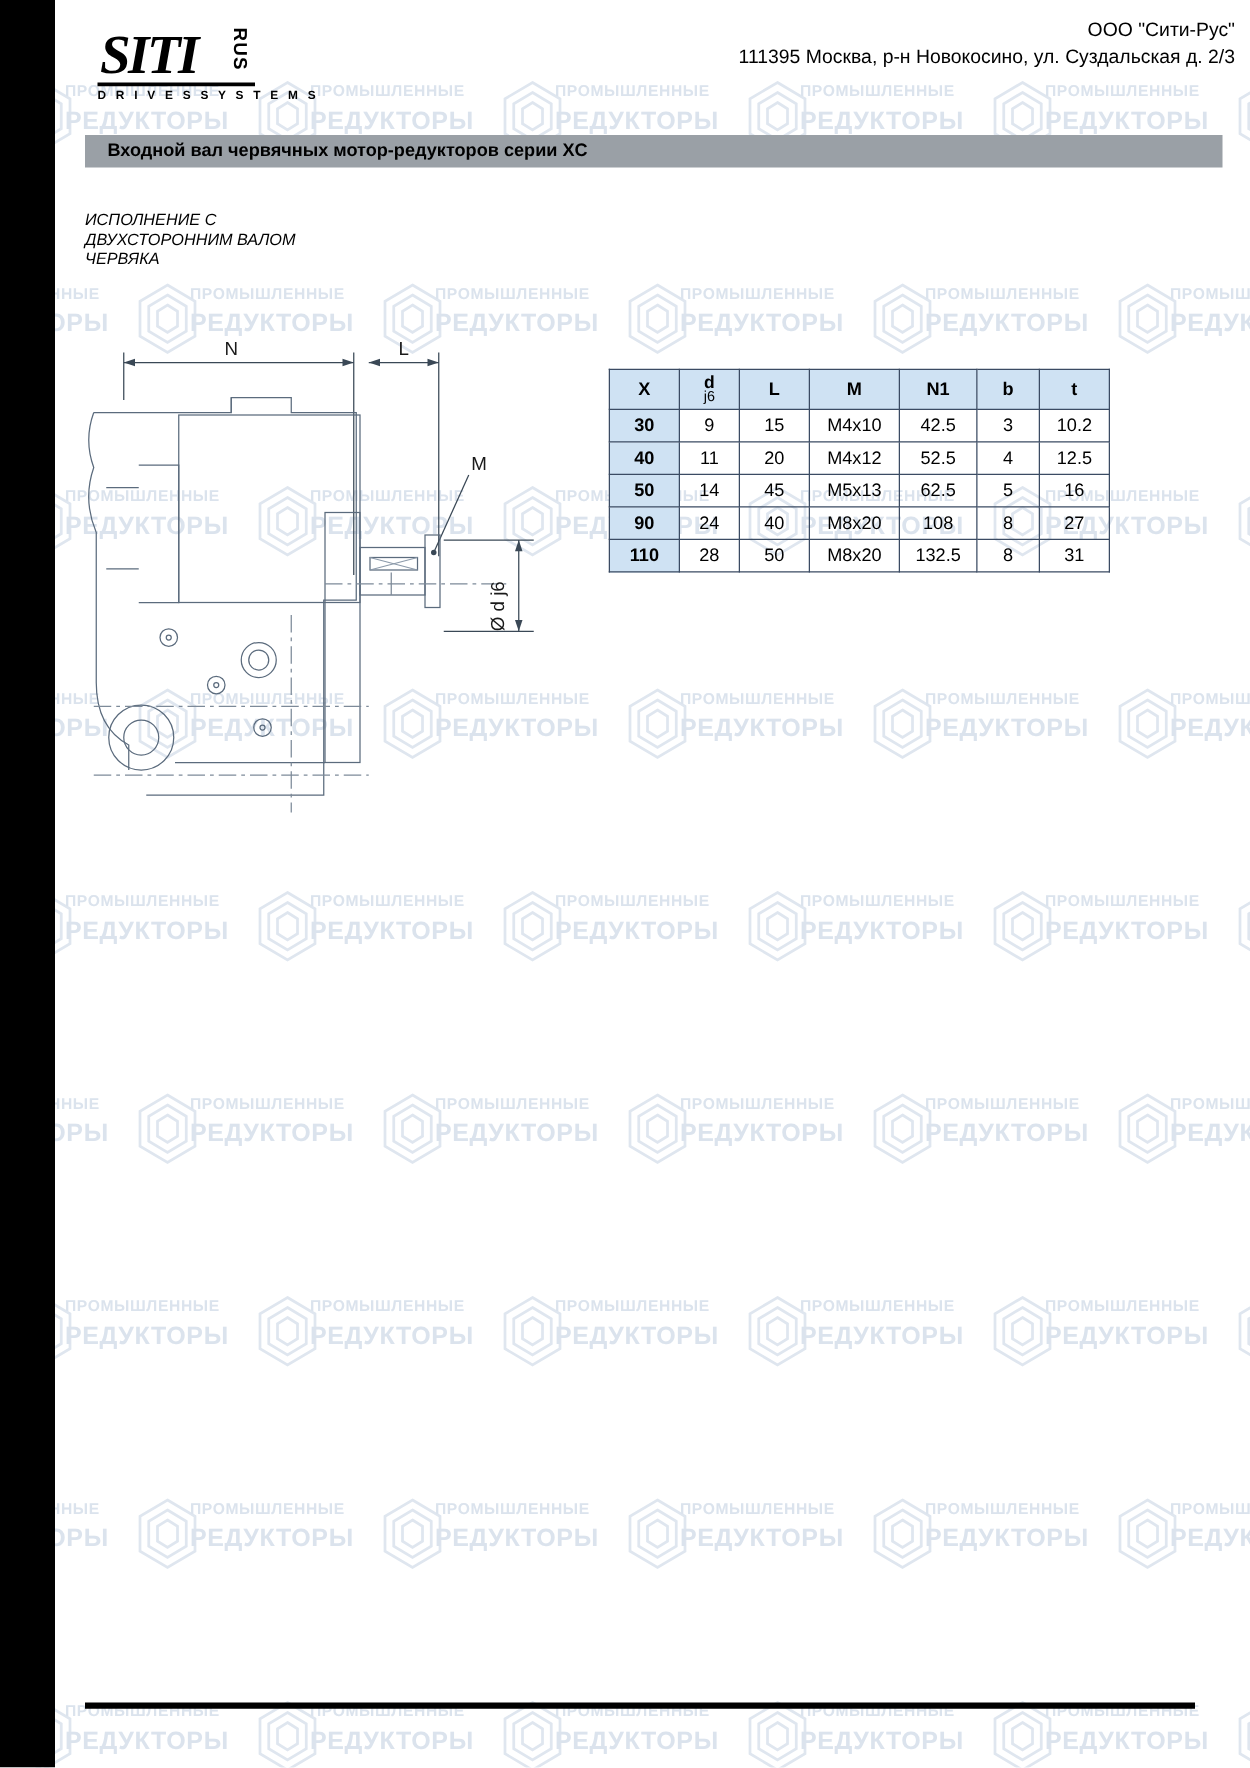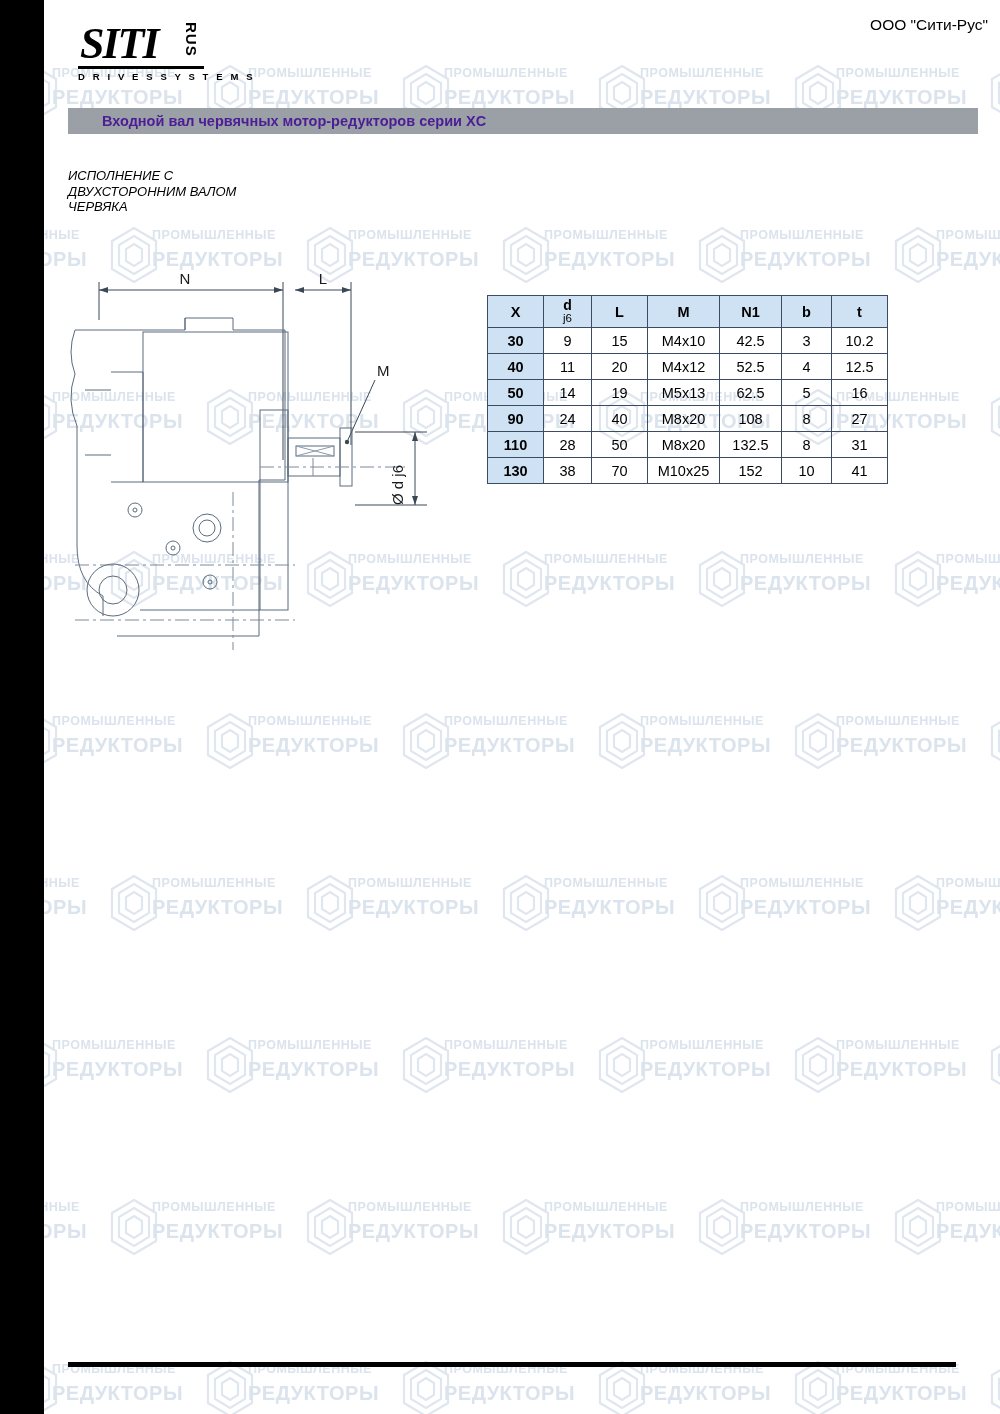--- a/index.html
+++ b/index.html
@@ -116,22 +116,22 @@
   #title-bar {
     position: absolute;
     left: 68px; top: 108px;
     width: 910px;
     height: 26px;
     background: #9aa0a6;
     z-index: 4;
   }
   #title-bar .txt {
     position: absolute;
-    left: 34px; top: 5px;
-    color: #4c1d95;
+    left: 18px; top: 5px;
+    color: #000000;
     font-size: 14.5px;
     font-weight: bold;
   }
 
   
   #exec-note {
     position: absolute;
     left: 68px; top: 168px;
     z-index: 4;
     font-size: 13px;
@@ -671,20 +671,21 @@
 
   <div id="logo-block">
     <div id="logo-siti">SITI</div>
     <div id="logo-rus">RUS</div>
     <div id="logo-underline"></div>
     <div id="logo-drives">D R I V E S   S Y S T E M S</div>
   </div>
 
   <div id="company-block">
     <div>ООО "Сити-Рус"</div>
+    <div>111395 Москва, р-н Новокосино, ул. Суздальская д. 2/3</div>
   </div>
 
 </div>
 
 <div id="title-bar">
   <div class="txt">Входной вал червячных мотор-редукторов серии XC</div>
 </div>
 
 <div id="exec-note">
   <div>ИСПОЛНЕНИЕ С</div>
@@ -801,21 +802,21 @@
       <td>11</td>
       <td>20</td>
       <td>M4x12</td>
       <td>52.5</td>
       <td>4</td>
       <td>12.5</td>
     </tr>
     <tr>
       <td class="c-x">50</td>
       <td>14</td>
-      <td>19</td>
+      <td>45</td>
       <td>M5x13</td>
       <td>62.5</td>
       <td>5</td>
       <td>16</td>
     </tr>
     <tr>
       <td class="c-x">90</td>
       <td>24</td>
       <td>40</td>
       <td>M8x20</td>
@@ -825,25 +826,16 @@
     </tr>
     <tr>
       <td class="c-x">110</td>
       <td>28</td>
       <td>50</td>
       <td>M8x20</td>
       <td>132.5</td>
       <td>8</td>
       <td>31</td>
     </tr>
-    <tr>
-      <td class="c-x">130</td>
-      <td>38</td>
-      <td>70</td>
-      <td>M10x25</td>
-      <td>152</td>
-      <td>10</td>
-      <td>41</td>
-    </tr>
   </tbody>
 </table>
 
 <div id="footer-rule"></div>
 
 </body></html>

